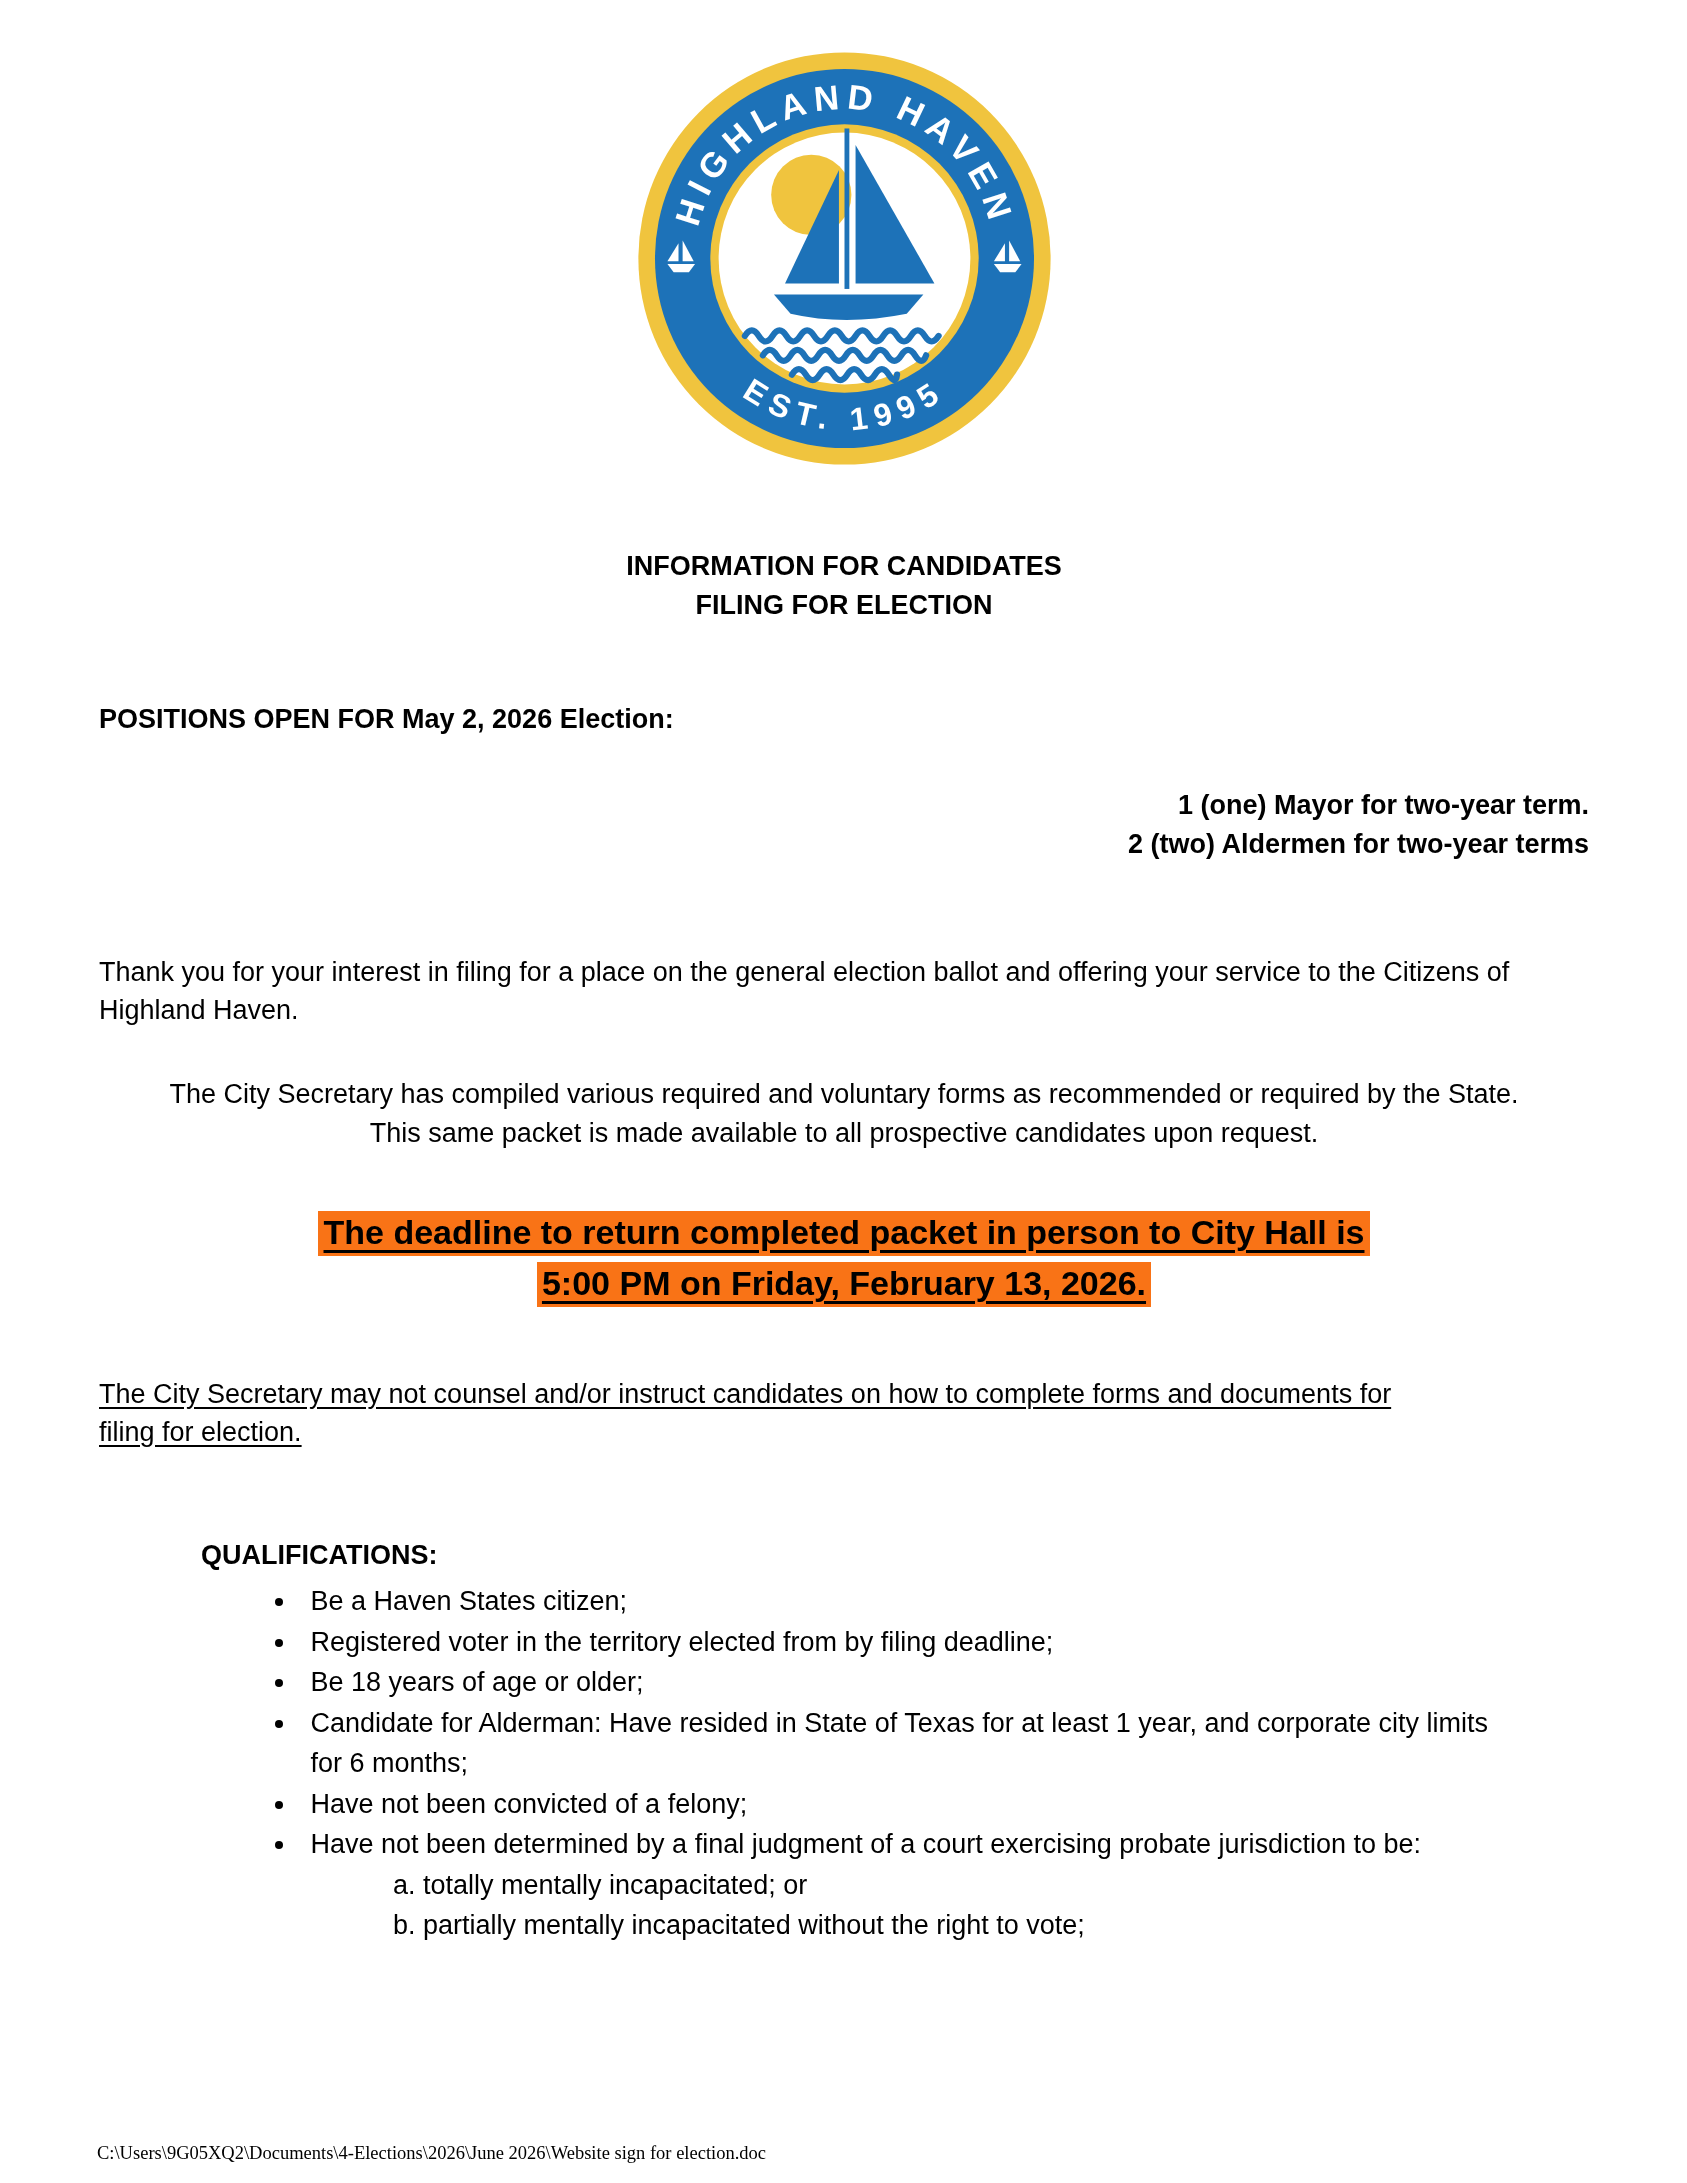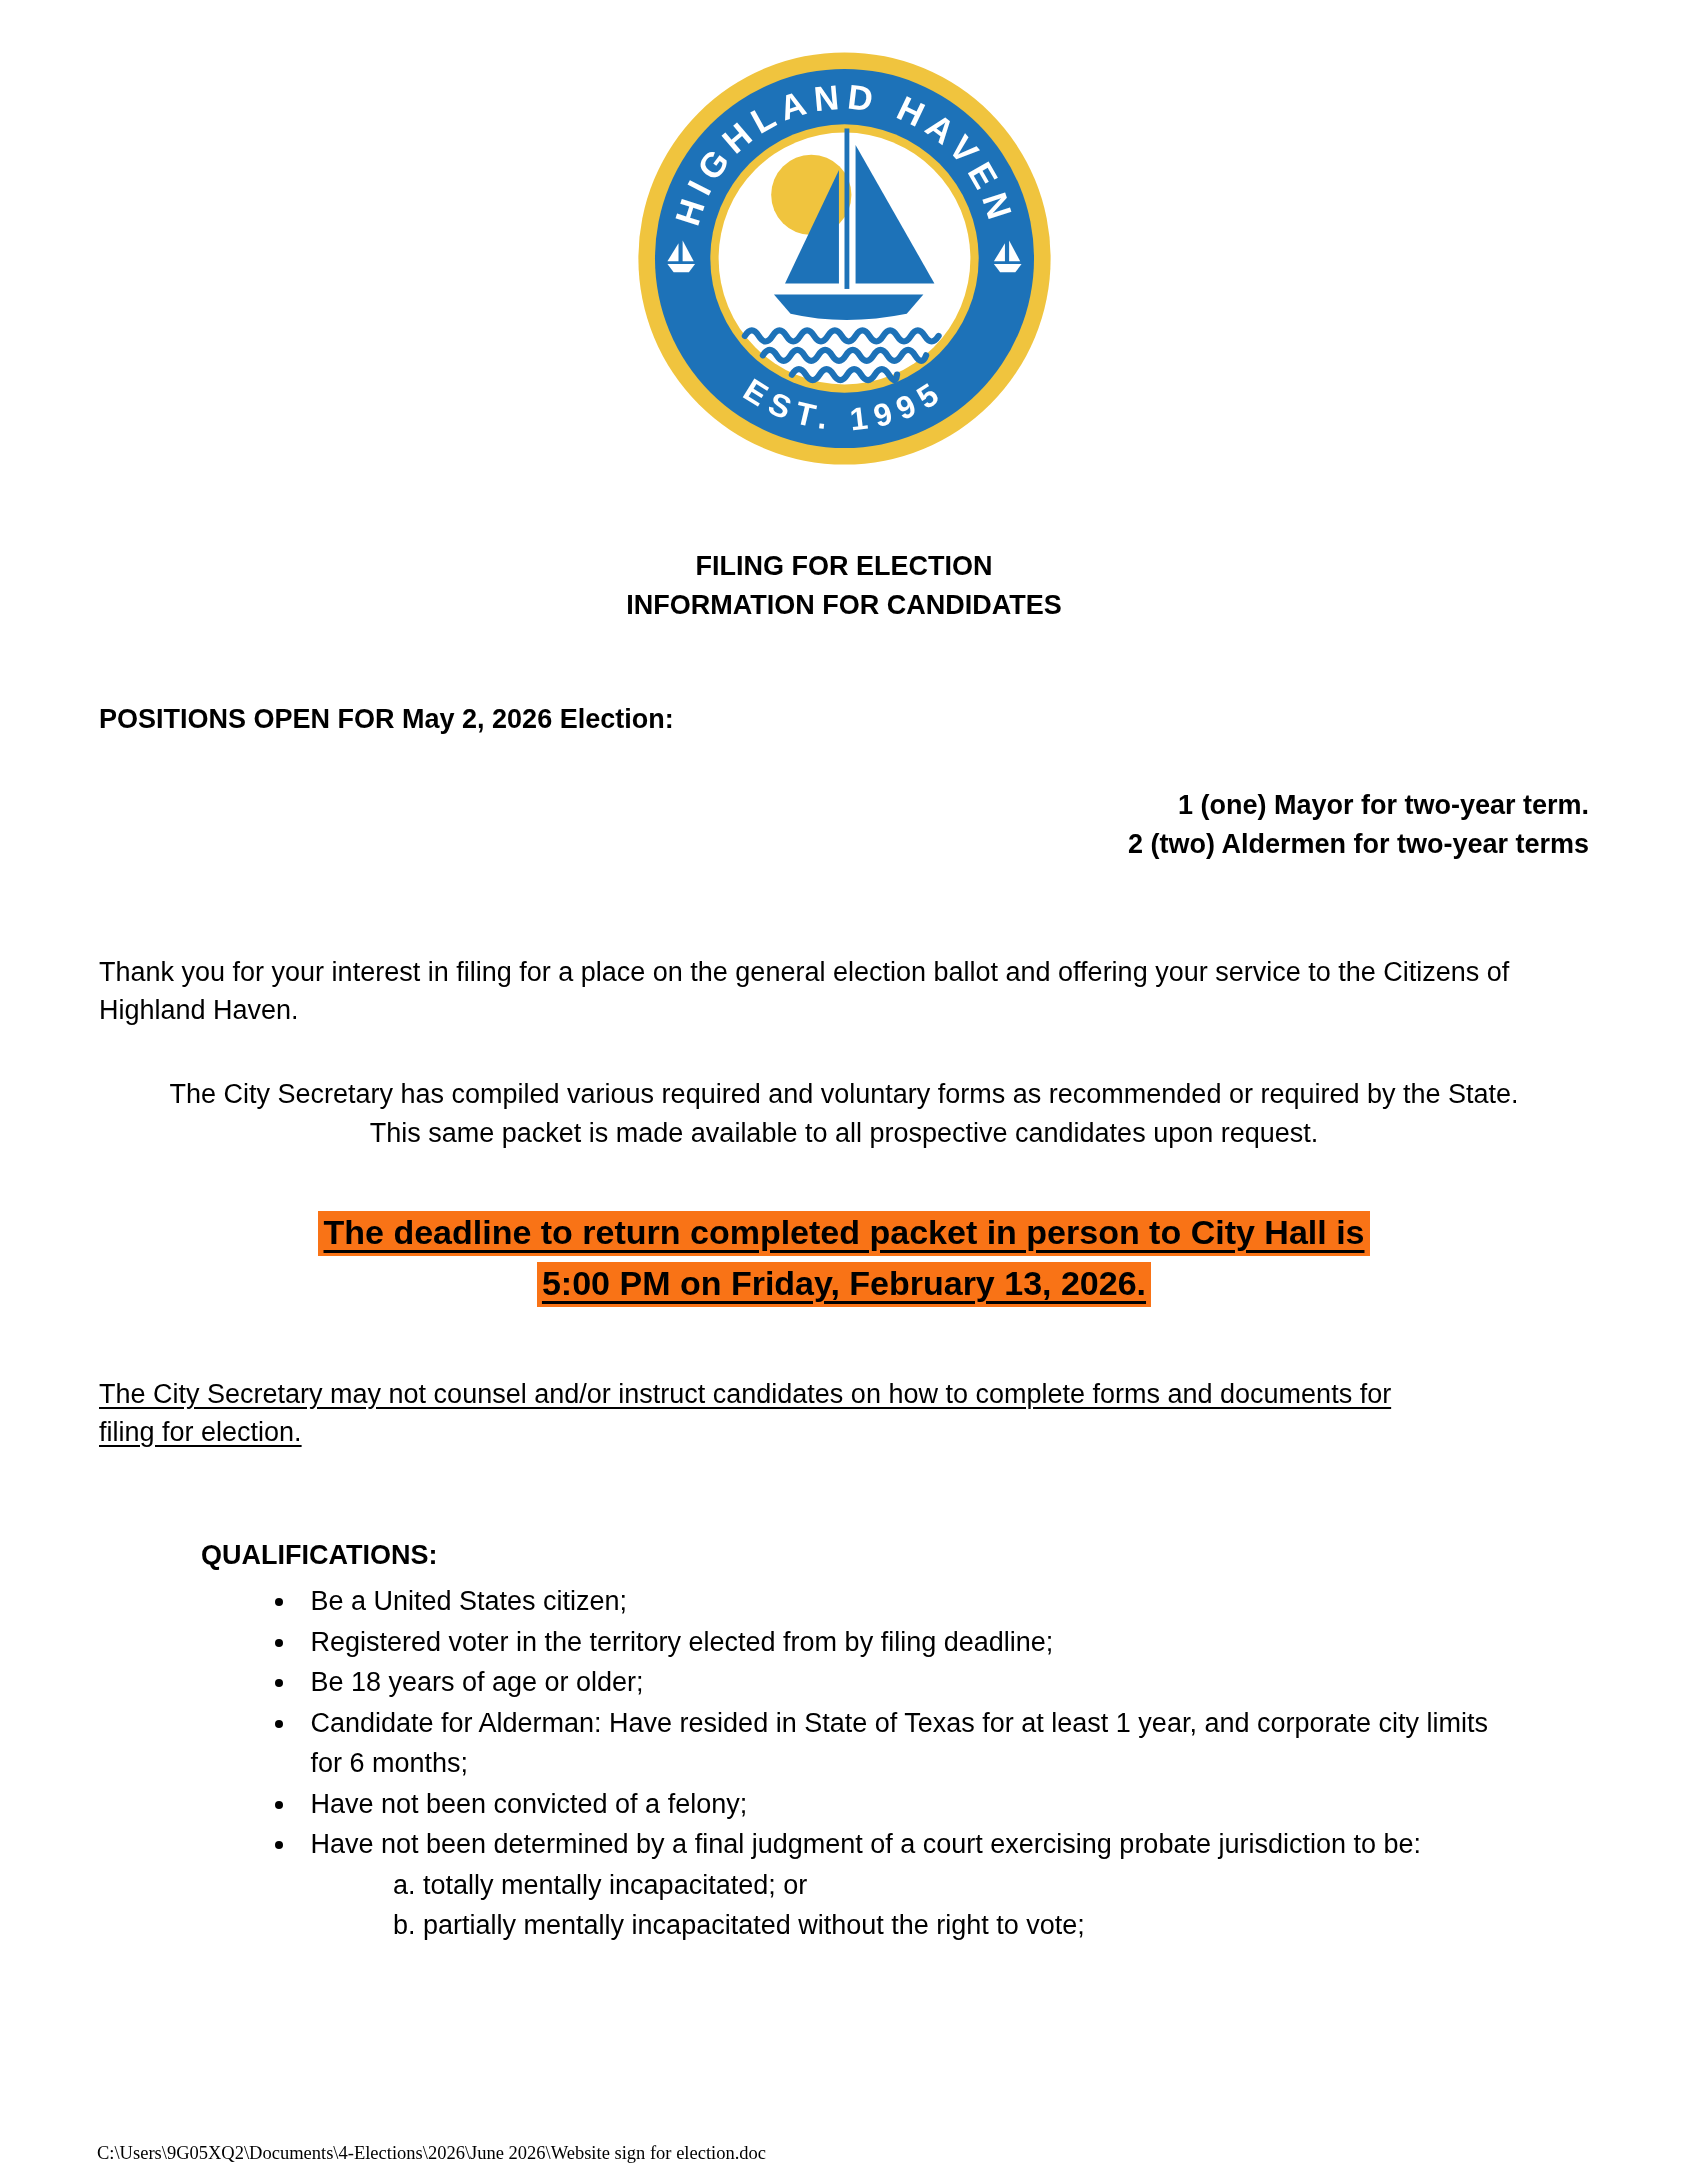--- a/index.html
+++ b/index.html
@@ -136,22 +136,22 @@
       <text font-size="25" font-weight="bold" fill="#FFFFFF" letter-spacing="5" font-family="Liberation Sans, sans-serif">
         <textPath href="#arcTop" startOffset="50%" text-anchor="middle">HIGHLAND HAVEN</textPath>
       </text>
       <text font-size="23" font-weight="bold" fill="#FFFFFF" letter-spacing="6" font-family="Liberation Sans, sans-serif">
         <textPath href="#arcBottom" startOffset="50%" text-anchor="middle">EST. 1995</textPath>
       </text>
     </svg>
   </div>
 
   <div class="doc-title">
+    <div>INFORMATION FOR CANDIDATES</div>
     <div>FILING FOR ELECTION</div>
-    <div>INFORMATION FOR CANDIDATES</div>
   </div>
 
   <div class="positions-heading">POSITIONS OPEN FOR May 2, 2026 Election:</div>
   <div class="positions-lines">
     <div>1 (one) Mayor for two-year term.</div>
     <div>2 (two) Aldermen for two-year terms</div>
   </div>
 
   <p class="para para-thanks">Thank you for your interest in filing for a place on the general election ballot and offering your service to the Citizens of Highland Haven.</p>
 
@@ -159,21 +159,21 @@
 
   <div class="deadline">
     <div><span class="hl">The deadline to return completed packet in person to City Hall is</span></div>
     <div><span class="hl">5:00 PM on Friday, February 13, 2026.</span></div>
   </div>
 
   <p class="para counsel">The City Secretary may not counsel and/or instruct candidates on how to complete forms and documents for filing for election.</p>
 
   <div class="qual-heading">QUALIFICATIONS:</div>
   <ul class="qual-list">
-    <li>Be a United States citizen;</li>
+    <li>Be a Haven States citizen;</li>
     <li>Registered voter in the territory elected from by filing deadline;</li>
     <li>Be 18 years of age or older;</li>
     <li>Candidate for Alderman: Have resided in State of Texas for at least 1 year, and corporate city limits for 6 months;</li>
     <li>Have not been convicted of a felony;</li>
     <li>Have not been determined by a final judgment of a court exercising probate jurisdiction to be:</li>
   </ul>
   <div class="sub-list">
     <div>a. totally mentally incapacitated; or</div>
     <div>b. partially mentally incapacitated without the right to vote;</div>
   </div>

